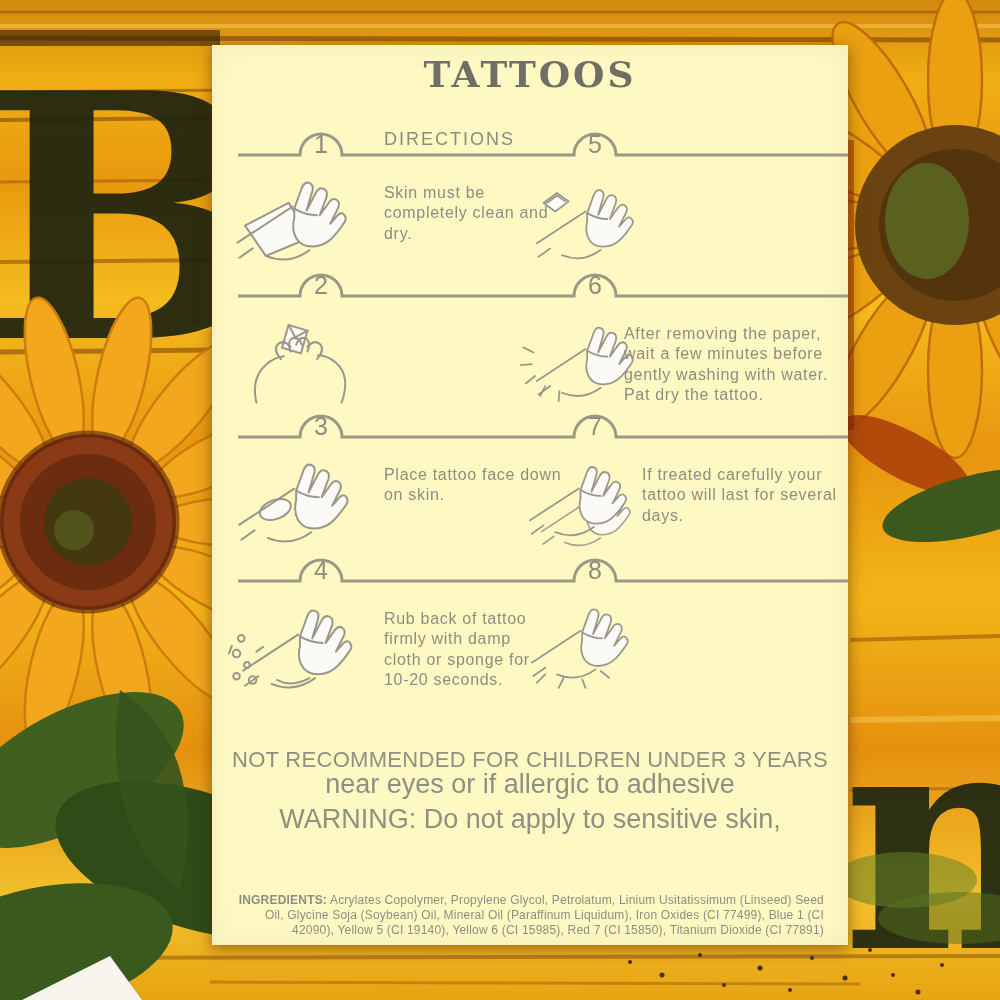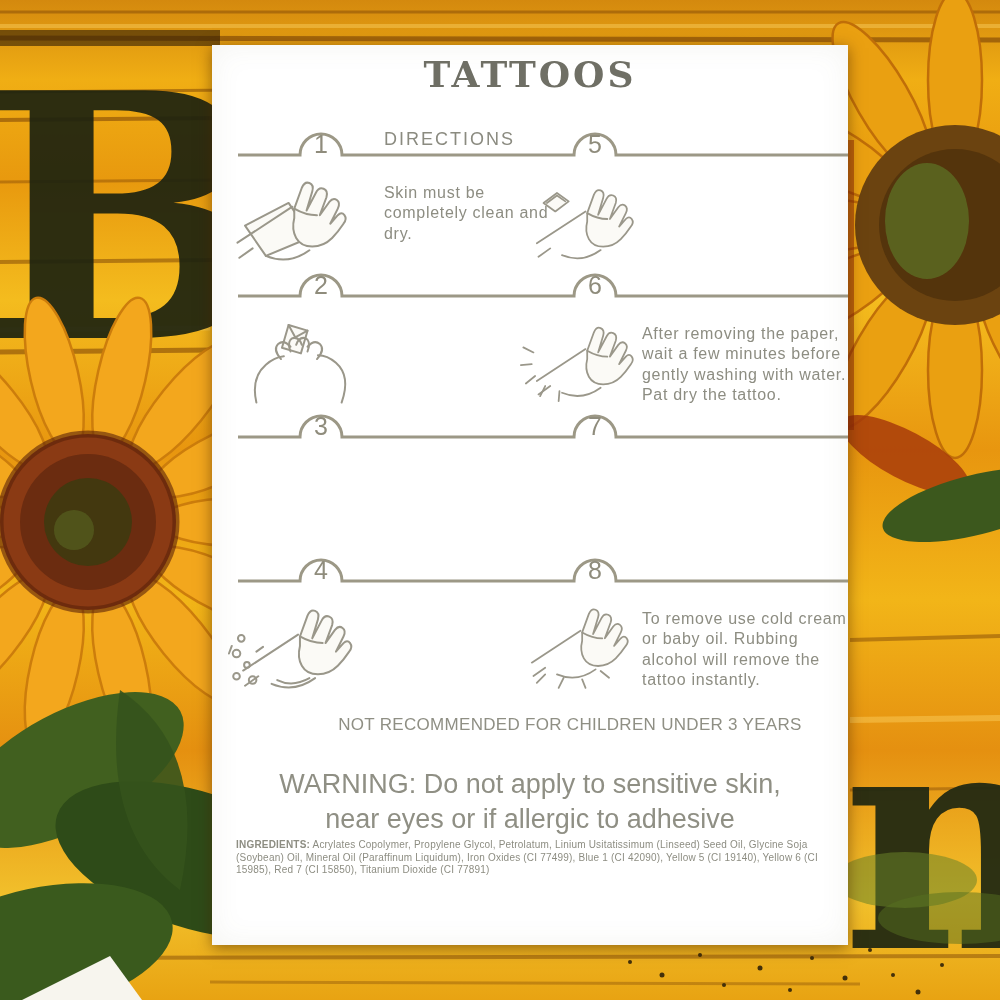--- a/index.html
+++ b/index.html
@@ -1,33 +1,33 @@
 <!DOCTYPE html>
 <html><head>
 <meta charset="utf-8">
 <style>
   html,body{margin:0;padding:0;background:#222;}
   .scene{position:relative;width:1000px;height:1000px;overflow:hidden;
          font-family:"Liberation Sans","DejaVu Sans",sans-serif;}
   .bg{position:absolute;left:0;top:0;width:1000px;height:1000px;}
   .card{position:absolute;left:212px;top:45px;width:636px;height:900px;
-        background:#ffffff;box-shadow:0 3px 14px rgba(70,35,0,.55), inset 0 0 30px rgba(120,110,80,.08);}
+        background:#fef9c3;box-shadow:0 3px 14px rgba(70,35,0,.55), inset 0 0 30px rgba(120,110,80,.08);}
   .title{position:absolute;top:8px;left:0;width:100%;text-align:center;
          font-family:"DejaVu Serif","Liberation Serif",serif;font-weight:bold;
          font-size:36px;letter-spacing:3px;color:#6f6f65;}
   .directions{position:absolute;top:84px;left:172px;font-size:18px;letter-spacing:2px;color:#8b8b80;}
   .divider{position:absolute;left:0;width:636px;height:34px;}
   .row{position:absolute;left:0;width:636px;}
   .ill{position:absolute;}
   .steptext{position:absolute;font-size:16px;line-height:1.27;letter-spacing:.7px;color:#8d8d82;}
   .notice{position:absolute;left:0;width:100%;text-align:center;color:#8f8f84;}
-  .n-children{top:670px;font-size:17px;letter-spacing:.3px;padding-left:40px;}
+  .n-children{top:702px;font-size:22px;letter-spacing:.3px;}
   .n-warn{top:722px;font-size:27px;line-height:1.3;}
-  .ingredients{position:absolute;top:784px;left:24px;width:588px;text-align:left;
-               font-size:10px;line-height:1.25;color:#8d8d82;letter-spacing:.2px;}
+  .ingredients{position:absolute;top:836px;left:24px;width:588px;text-align:right;
+               font-size:12px;line-height:1.25;color:#8d8d82;letter-spacing:.2px;}
   .ingredients b{font-weight:bold;}
   .madein{top:856px;font-size:21px;letter-spacing:3px;}
   svg text.num{font-family:"Liberation Sans",sans-serif;font-size:25px;fill:#8f8c7c;}
   .hands{stroke:#9a978a;stroke-width:2.1;fill:none;stroke-linecap:round;stroke-linejoin:round;}
 </style>
 </head>
 <body>
 
 <div class="scene">
 
@@ -192,60 +192,72 @@
         <path d="M120 100 q10 -28 -6 -42 q-9 -8 -19 -8"></path>
         <path d="M56 54 q-9 -10 -3 -16 q6 -5 13 3"></path>
         <path d="M66 46 q-4 -11 2 -14 q7 -2 10 7"></path>
         <path d="M94 54 q9 -10 3 -16 q-6 -5 -13 3"></path>
         <path d="M84 46 q4 -11 -2 -14 q-7 -2 -10 7"></path>
       </svg>
       <svg class="ill hands" style="left:308px" width="126" height="108" viewBox="0 0 150 110">
         <use href="#hand-base" transform="translate(16,-2)"></use>
         <path d="M16 46 l-12 -6 M14 60 l-13 1 M18 74 l-11 9 M30 86 l-6 12 M47 92 l-1 12"></path>
       </svg>
-      <p class="steptext" style="left:430px;top:2px;width:208px">After removing the paper, wait a few minutes before gently washing with water. Pat dry the tattoo.</p>
+      <p class="steptext" style="left:412px;top:2px;width:208px">After removing the paper, wait a few minutes before gently washing with water. Pat dry the tattoo.</p>
     </div>
 
     <svg class="divider" style="top:364px" viewBox="0 0 636 34">
       <path d="M26 28 H88 A21 21 0 0 1 130 28 H362 A21 21 0 0 1 404 28 H636" fill="none" stroke="#9c9886" stroke-width="3"></path>
       <text class="num" x="109" y="26" text-anchor="middle">3</text>
       <text class="num" x="383" y="26" text-anchor="middle">7</text>
     </svg>
 
+    <div class="row" style="top:402px;height:144px">
+      <svg class="ill hands" style="left:16px" width="142" height="108" viewBox="0 0 150 110">
+        <ellipse cx="50" cy="64" rx="17" ry="10" transform="rotate(-20 50 64)" fill="#fbfaf6" stroke="#9a978a"></ellipse>
+        <use href="#hand-base" transform="translate(8,-2)"></use>
+      </svg>
+      <p class="steptext" style="left:172px;top:2px;width:190px">Place tattoo face down on skin.</p>
+      <svg class="ill hands" style="left:308px" width="126" height="108" viewBox="0 0 150 110">
+        <use href="#hand-base" transform="translate(22,16) scale(.92)" opacity=".9"></use>
+        <use href="#hand-base" transform="translate(8,-4)"></use>
+      </svg>
+      <p class="steptext" style="left:430px;top:2px;width:208px">If treated carefully your tattoo will last for several days.</p>
+    </div>
 
     <svg class="divider" style="top:508px" viewBox="0 0 636 34">
       <path d="M26 28 H88 A21 21 0 0 1 130 28 H362 A21 21 0 0 1 404 28 H636" fill="none" stroke="#9c9886" stroke-width="3"></path>
       <text class="num" x="109" y="26" text-anchor="middle">4</text>
       <text class="num" x="383" y="26" text-anchor="middle">8</text>
     </svg>
 
     <div class="row" style="top:546px;height:150px">
       <svg class="ill hands" style="left:16px" width="142" height="108" viewBox="0 0 150 110">
         <use href="#hand-base" transform="translate(12,0)"></use>
         <g fill="none">
           <circle cx="14" cy="48" r="3.5"></circle>
             <circle cx="9" cy="64" r="4"></circle>
             <circle cx="20" cy="76" r="3"></circle>
           <circle cx="9" cy="88" r="3.5"></circle>
             <circle cx="26" cy="92" r="4"></circle>
         </g>
         <path d="M4 56 l-3 8 M30 62 l7 -5"></path>
         <path d="M52 92 q16 8 34 -2"></path>
       </svg>
+      <p class="steptext" style="left:172px;top:2px;width:165px">Rub back of tattoo firmly with damp cloth or sponge for 10-20 seconds.</p>
       <svg class="ill hands" style="left:308px" width="126" height="108" viewBox="0 0 150 110">
         <use href="#hand-base" transform="translate(10,-6)"></use>
         <path d="M30 90 l-10 10 M52 94 l-6 12 M74 96 l4 10 M96 86 l10 8"></path>
       </svg>
-      <p class="steptext" style="left:430px;top:2px;width:208px">To remove use cold cream or baby oil. Rubbing alcohol will remove the tattoo instantly.</p>
     </div>
 
     <div class="notice n-children">NOT RECOMMENDED FOR CHILDREN UNDER 3 YEARS</div>
     <div class="notice n-warn">
+      <div>near eyes or if allergic to adhesive</div>
       <div>WARNING: Do not apply to sensitive skin,</div>
-      <div>near eyes or if allergic to adhesive</div>
     </div>
 
     <p class="ingredients"><b>INGREDIENTS:</b>
       <span>Acrylates Copolymer, Propylene Glycol, Petrolatum, Linium Usitatissimum (Linseed) Seed Oil, Glycine Soja (Soybean) Oil, Mineral Oil (Paraffinum Liquidum), Iron Oxides (CI 77499), Blue 1 (CI 42090), Yellow 5 (CI 19140), Yellow 6 (CI 15985), Red 7 (CI 15850), Titanium Dioxide (CI 77891)</span>
     </p>
 
   </div>
 </div>
 
 </body></html>

